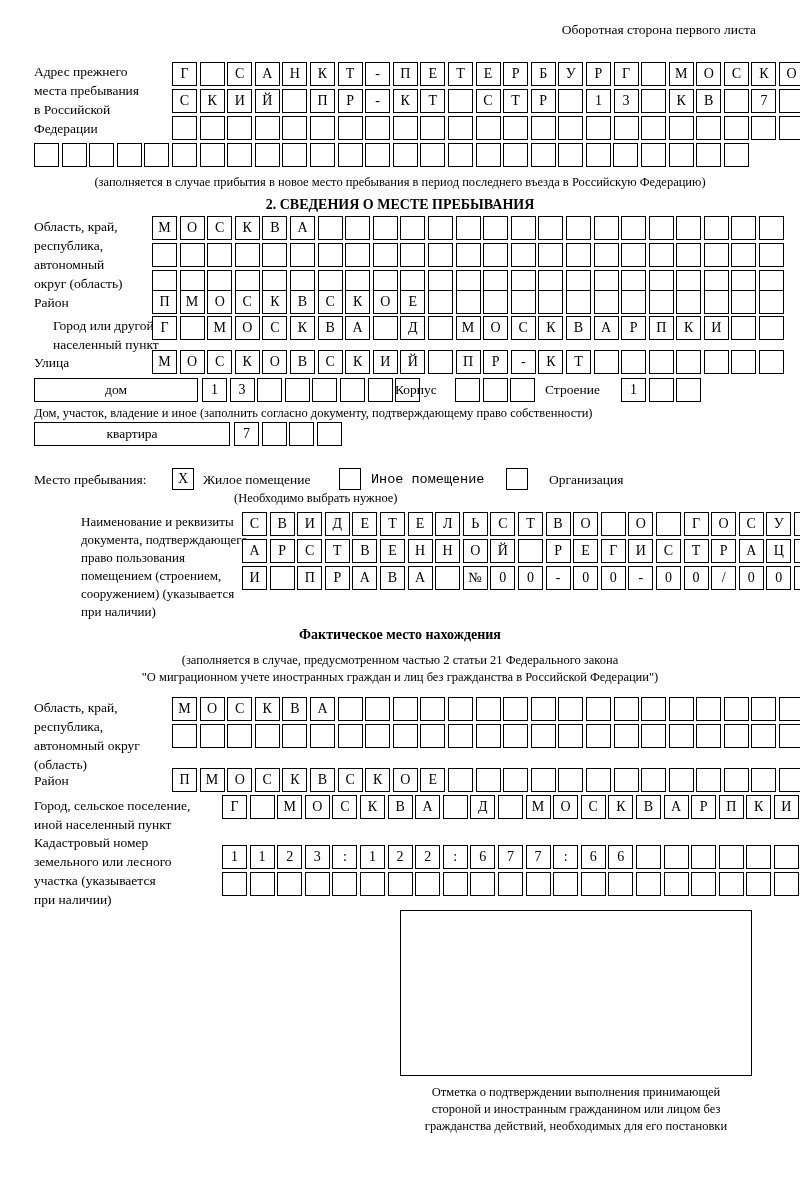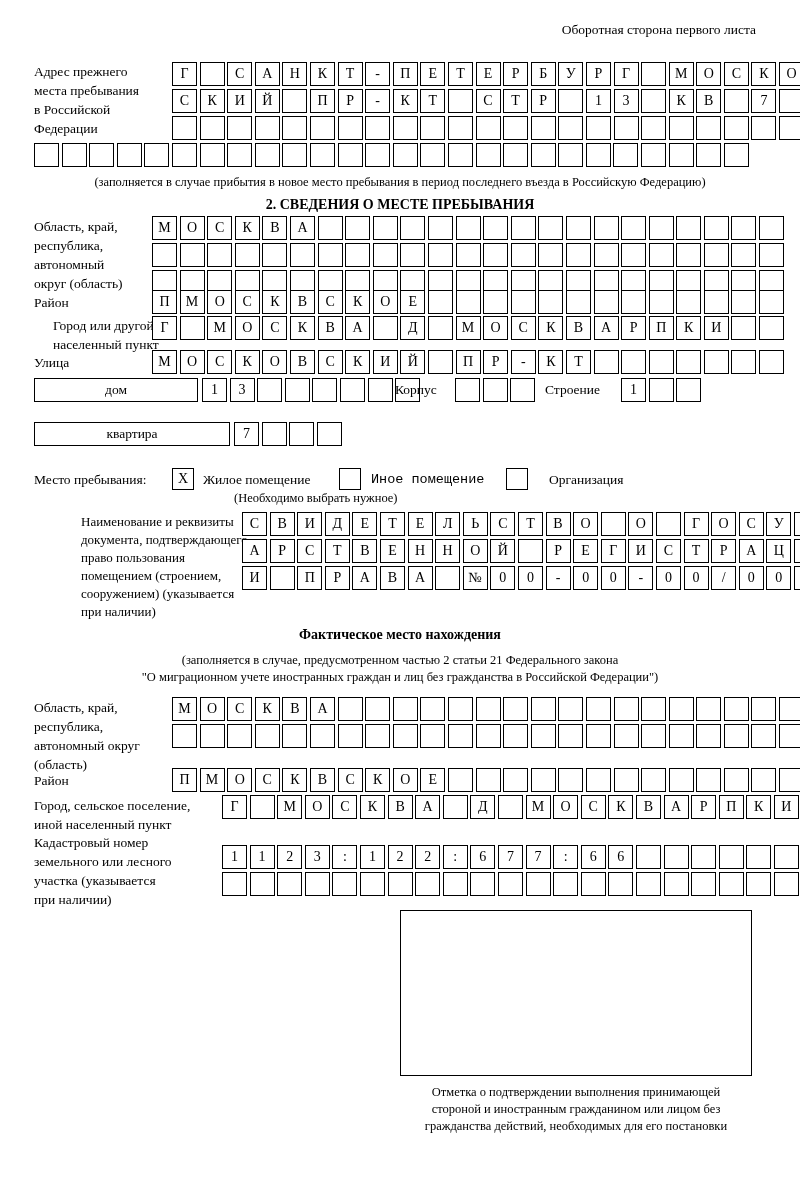--- a/index.html
+++ b/index.html
@@ -398,20 +398,21 @@
       <div class="cell"></div>
       <div class="cell"></div>
     </div>
   <div class="inline-text" style="left:545px; top:378px;">Строение</div>
   <div class="boxrow" id="s2-stroenie" style="left:621px; top:378px;">
       <div class="cell">1</div>
       <div class="cell"></div>
       <div class="cell"></div>
     </div>
 
+  <div class="lbl small" style="left:34px; top:404px;">Дом, участок, владение и иное (заполнить согласно документу, подтверждающему право собственности)</div>
 
   <div class="wide-label-box" style="left:34px; top:422px; width:196px;text-align:center;">квартира</div>
   <div class="boxrow" id="s2-flat" style="left:234px; top:422px;">
       <div class="cell">7</div>
       <div class="cell"></div>
       <div class="cell"></div>
       <div class="cell"></div>
     </div>
 
   <div class="lbl" style="left:34px; top:470px;">Место пребывания:</div>

